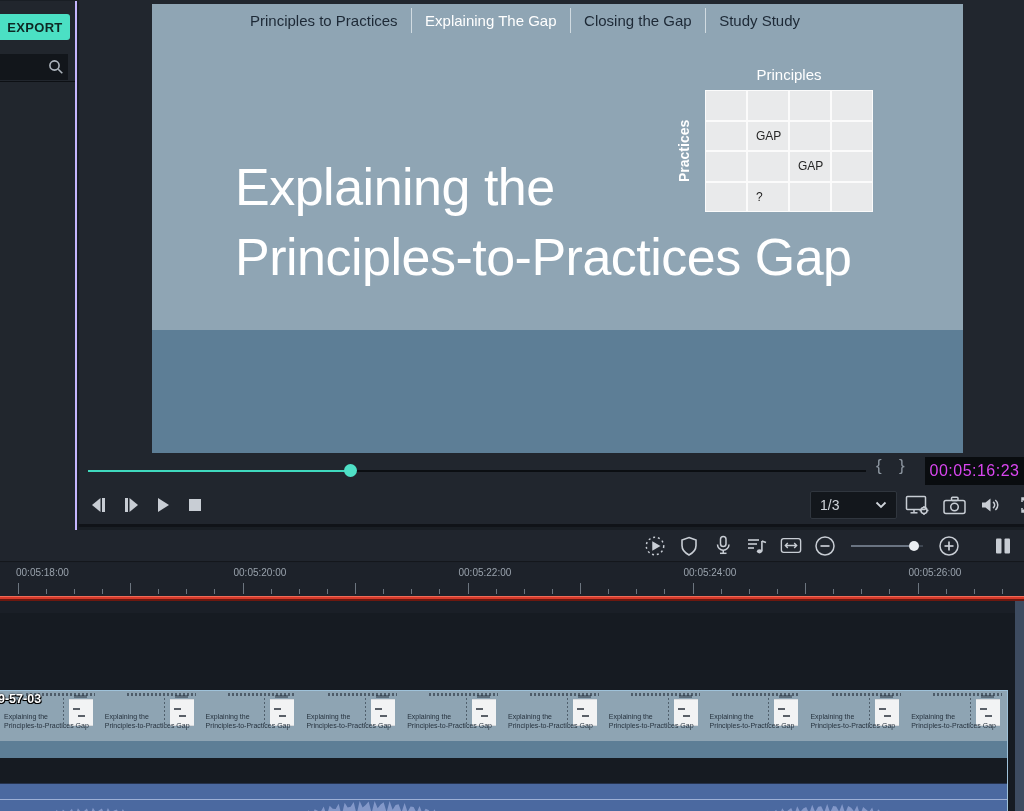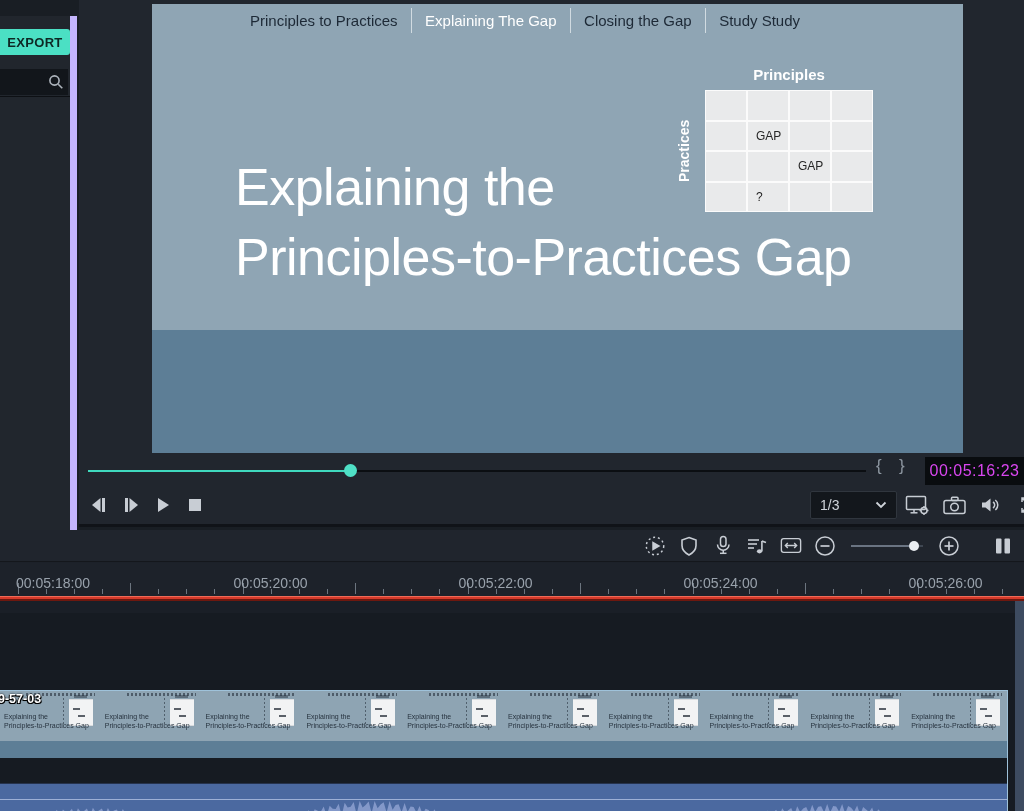--- a/index.html
+++ b/index.html
@@ -1,35 +1,35 @@
 <!DOCTYPE html>
 <html><head>
 <meta charset="utf-8">
 <style>
   * { margin:0; padding:0; box-sizing:border-box; }
   html,body { background:#14181d; font-family:"Liberation Sans", sans-serif; }
   .app { position:relative; width:1024px; height:811px; background:#191e24; overflow:hidden; }
 
   
-  .sidebar { position:absolute; left:0; top:16px; width:77px; height:530px; background:#21262d; border-right:7px solid #c4b5fd; }
+  .sidebar { position:absolute; left:0; top:1px; width:77px; height:530px; background:#21262d; border-right:2px solid #c4b5fd; }
   .sidebar::after { content:''; position:absolute; top:80px; left:0; right:0; height:1px; background:#0d1014; }
   .export-btn { position:absolute; left:0; top:13px; width:70px; height:26px; background:#4be0c4; color:#0e2824; font-family:"Liberation Sans",sans-serif; font-weight:bold; font-size:13px; border:none; border-radius:0 3px 3px 0; cursor:pointer; letter-spacing:.3px; }
   .search-box { position:absolute; left:0; top:53px; width:68px; height:26px; background:#12161b; }
   .search-box svg { position:absolute; right:4px; top:5px; }
 
   
   .preview { position:absolute; left:79px; top:0; width:945px; height:527px; background:#21262e; border-bottom:3px solid #101318; }
   .canvas { position:absolute; left:73px; top:4px; width:811px; height:449px; background:#8fa5b4; }
   .slide-tabs { position:absolute; top:0; left:0; right:0; height:33px; display:flex; align-items:center; padding-left:98px; }
   .tab { font-size:15px; color:#1d2936; padding:0 13px; white-space:nowrap; }
   .tab:first-child { padding-left:0; }
   .tab.active { color:#ffffff; }
   .tab-sep { width:1.5px; height:25px; background:#dde4e9; opacity:.85; flex:none; }
   .slide-title { position:absolute; left:83px; top:148px; font-size:52px; line-height:70px; color:#fff; font-weight:300; letter-spacing:-.5px; }
-  .matrix-col-header { position:absolute; left:553px; top:62px; width:168px; text-align:center; color:#fff; font-weight:bold; font-size:15px; }
+  .matrix-col-header { position:absolute; left:553px; top:62px; width:168px; text-align:center; color:#fff; font-weight:normal; font-size:15px; }
   .matrix-row-header { position:absolute; left:524px; top:86px; height:122px; width:20px; color:#fff; font-weight:bold; font-size:14px; writing-mode:vertical-rl; transform:rotate(180deg); text-align:center; }
   .matrix-grid { position:absolute; left:553px; top:86px; width:168px; height:122px; background:#fbfbfb; display:grid; grid-template-columns:repeat(4,1fr); grid-template-rows:repeat(4,1fr); gap:2px; padding:1px; }
   .matrix-cell { background:#e9eaeb; color:#262626; font-size:12px; display:flex; align-items:center; padding-left:8px; }
   .slide-band { position:absolute; left:0; top:326px; right:0; height:123px; background:#5d7e96; }
 
   .seek-track { position:absolute; left:9px; top:466px; width:778px; height:9px; cursor:pointer; }
   .seek-bg { position:absolute; top:3.5px; left:0; width:100%; height:2px; background:#0b0e12; }
   .seek-fill { position:absolute; top:3.5px; left:0; height:2px; background:#3fd9be; }
   .seek-knob { position:absolute; top:-2px; width:13px; height:13px; margin-left:-6px; border-radius:50%; background:#4fe0c6; }
   .brace { position:absolute; top:456px; font-size:17px; color:#8d96a0; cursor:pointer; }
@@ -45,21 +45,21 @@
   
   .timeline { position:absolute; left:0; top:530px; width:1024px; height:281px; background:#1c2129; }
   .tl-toolbar { position:absolute; top:0; left:0; right:0; height:32px; background:#20252d; border-bottom:1px solid #14171c; display:flex; justify-content:flex-end; align-items:center; gap:12px; padding-right:10px; }
   .tl-toolbar .tbtn { height:32px; }
   .zslider { position:relative; width:72px; height:2px; background:#6a7482; margin:0 3px; cursor:pointer; }
   .zslider .after { position:absolute; right:0; top:0; height:2px; width:14px; background:#3e4651; }
   .zknob { position:absolute; top:-4px; width:10px; height:10px; border-radius:50%; background:#e9edf1; }
   .cols-gap { width:8px; }
 
   .ruler { position:absolute; top:33px; left:0; right:0; height:38px; background:#1d222a; cursor:pointer; }
-  .rlabel { position:absolute; top:12px; font-size:14px; color:#99a2ac; white-space:nowrap; }
+  .rlabel { position:absolute; top:4px; font-size:10px; color:#99a2ac; white-space:nowrap; }
   .tick { position:absolute; bottom:7px; width:1px; background:#6c757f; }
   .tick.small { height:5px; }
   .tick.tall { height:11px; }
   .redline { position:absolute; bottom:0; left:0; right:0; height:6px; background:linear-gradient(#1d222a 0 1px, #ef6a58 1px 2px, #d63a2a 2px 4px, #6e180f 4px 6px); }
 
   .tracks { position:absolute; top:71px; left:0; right:0; bottom:0; background:#161b22; }
   .tracks::before { content:''; position:absolute; top:0; left:0; right:0; height:12px; background:#1a1f27; }
   .clip { position:absolute; left:0; top:89px; width:1008px; height:132px; border:1px solid #9fc2da; border-left:none; cursor:grab; }
   .clip-video { position:absolute; top:0; left:0; right:0; height:67px; background:#8ea4b3; overflow:hidden; }
   .clip-video::after { content:''; position:absolute; left:0; right:0; bottom:0; height:17px; background:#5d7e96; }

